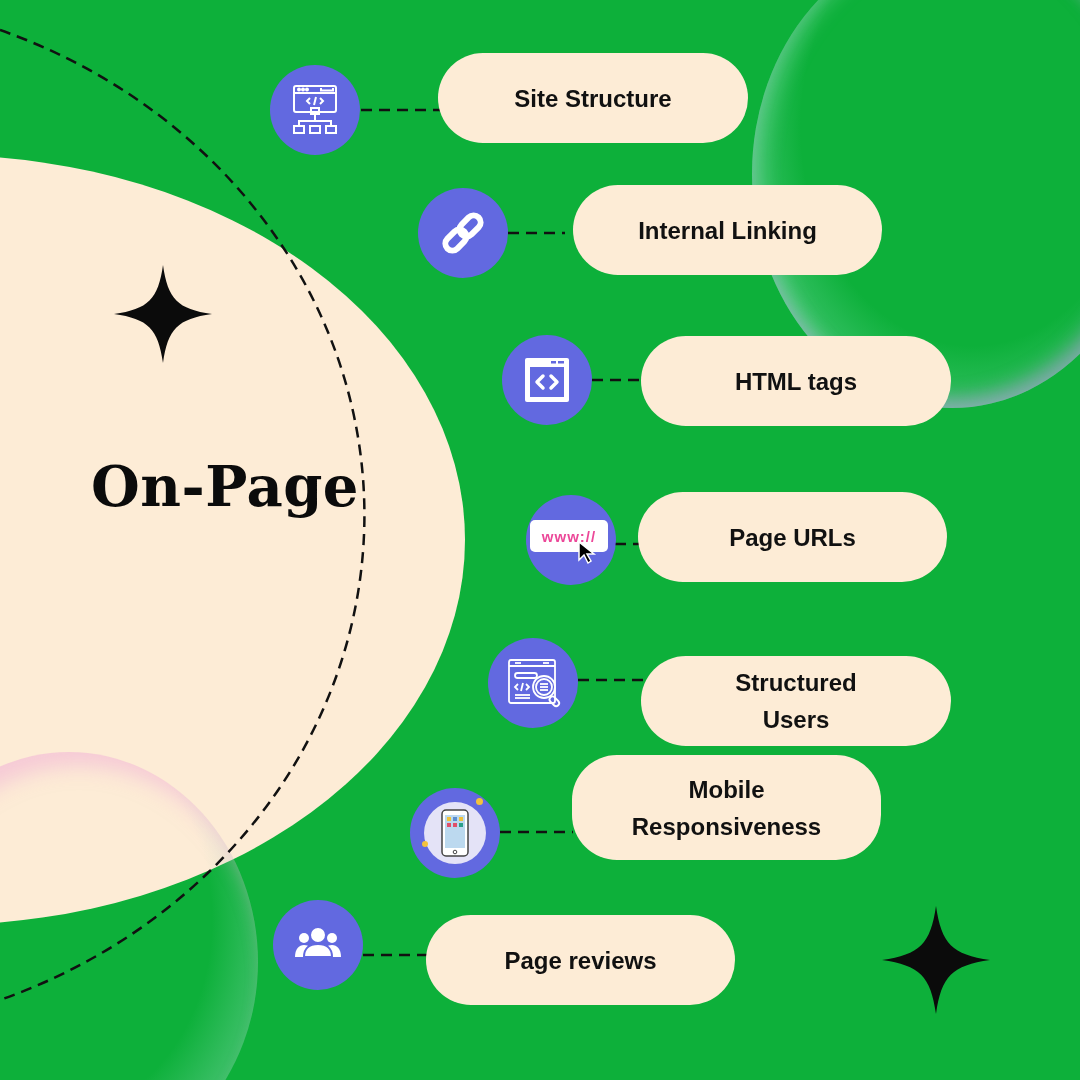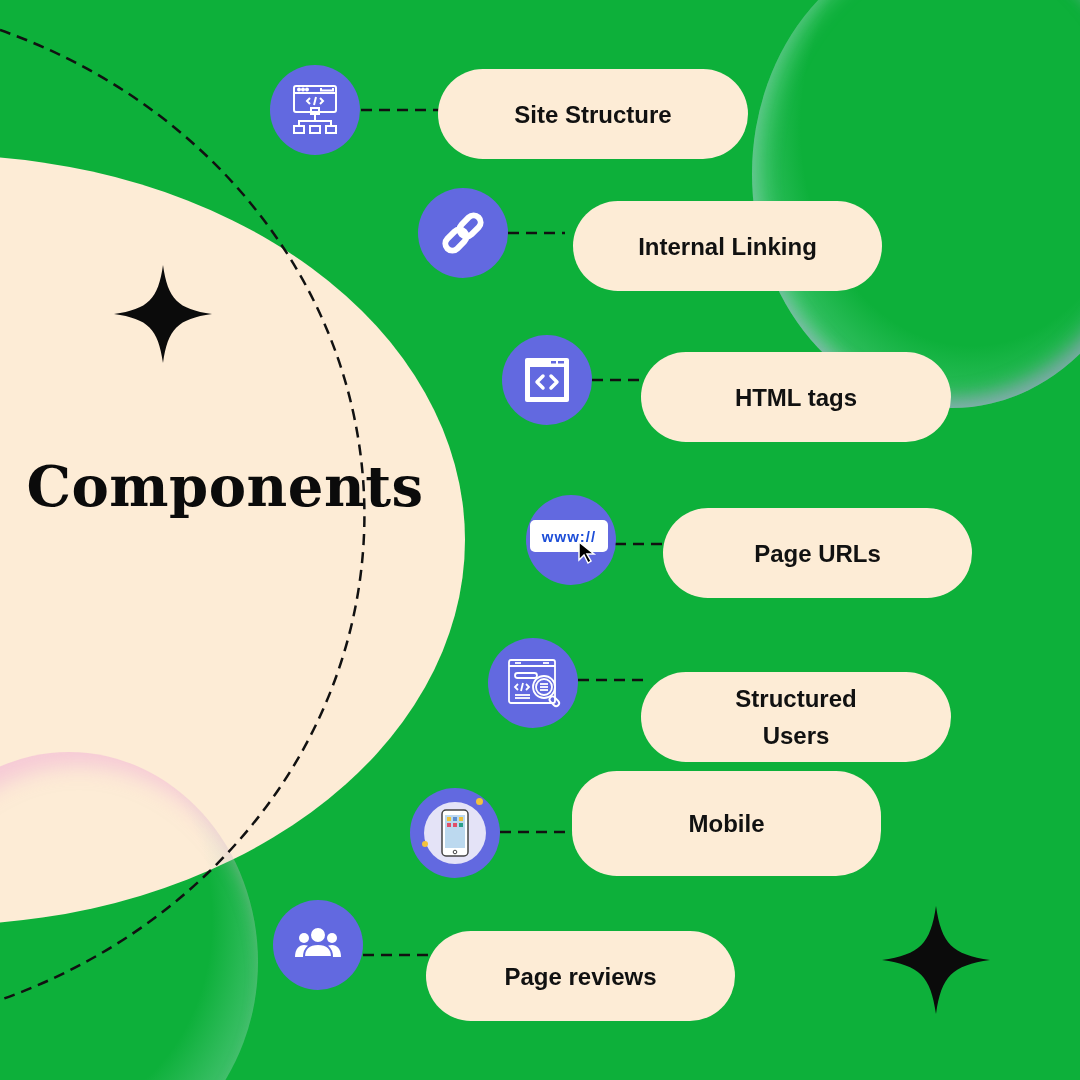--- a/index.html
+++ b/index.html
@@ -11,21 +11,21 @@
   }
   .bubble-bl { left:-120px; top:752px; width:378px; height:420px;
     background: radial-gradient(ellipse at 45% 40%, rgba(255,255,255,0) 55%, rgba(150,220,190,0.5) 82%, rgba(240,160,210,0.75) 100%);
     box-shadow: inset 10px 14px 20px rgba(240,170,215,0.5);
   }
   .cream-circle { position:absolute; left:-585px; top:155px; width:1050px; height:770px; border-radius:50%; background:#fdecd6; }
   .title { position:absolute; left:0; top:448px; width:450px; text-align:center; font-family:"DejaVu Serif", serif; font-weight:bold; font-size:56px; line-height:77px; color:#0b0b0b; letter-spacing:0.5px; }
   .title span { display:block; }
   svg.lines { position:absolute; left:0; top:0; }
   .icon { position:absolute; width:90px; height:90px; border-radius:50%; background:#6269e0; display:flex; align-items:center; justify-content:center; }
-  .pill { position:absolute; height:90px; border-radius:45px; background:#fdecd6; display:flex; flex-direction:column; align-items:center; justify-content:center; font-weight:bold; font-size:24px; color:#111; text-align:right; line-height:37px;margin-top:16px; }
+  .pill { position:absolute; height:90px; border-radius:45px; background:#fdecd6; display:flex; flex-direction:column; align-items:center; justify-content:center; font-weight:bold; font-size:24px; color:#111; text-align:right; line-height:37px; }
   .sparkle { position:absolute; }
 </style>
 </head>
 <body>
 
 <div class="bubble bubble-tr"></div>
 <div class="cream-circle"></div>
 <div class="bubble bubble-bl"></div>
 
 <svg class="lines" width="1080" height="1080">
@@ -42,21 +42,21 @@
 </svg>
 
 <svg class="sparkle" style="left:114px;top:265px" width="98" height="98" viewBox="0 0 100 100">
   <path d="M50 0 C55 35 65 45 100 50 C65 55 55 65 50 100 C45 65 35 55 0 50 C35 45 45 35 50 0 Z" fill="#0b0b0b"></path>
 </svg>
 <svg class="sparkle" style="left:882px;top:906px" width="108" height="108" viewBox="0 0 100 100">
   <path d="M50 0 C55 35 65 45 100 50 C65 55 55 65 50 100 C45 65 35 55 0 50 C35 45 45 35 50 0 Z" fill="#0b0b0b"></path>
 </svg>
 
 <div class="title">
-  <span>Components</span>
+  <span>On-Page</span>
 </div>
 
 <div class="icon" style="left:270px;top:65px">
   <svg width="54" height="54" viewBox="0 0 54 54" fill="none" stroke="#fff" stroke-width="2">
     <rect x="6" y="3" width="42" height="26" rx="2"></rect>
       <line x1="6" y1="10" x2="48" y2="10"></line>
     <circle cx="11" cy="6.5" r="1" fill="#fff"></circle>
       <circle cx="15" cy="6.5" r="1" fill="#fff"></circle>
       <circle cx="19" cy="6.5" r="1" fill="#fff"></circle>
     <polyline points="33,5 33,7.5 45,7.5 45,5"></polyline>
@@ -93,27 +93,27 @@
       <rect x="37" y="7" width="6" height="2.5" fill="#6269e0"></rect>
     <path d="M22 22 L16 28 L22 34 M30 22 L36 28 L30 34" stroke="#fff" stroke-width="3.5" fill="none" stroke-linecap="round" stroke-linejoin="round"></path>
   </svg>
 </div>
 <div class="pill" style="left:641px;top:336px;width:310px">
   <span>HTML tags</span>
 </div>
 
 <div class="icon" style="left:526px;top:495px">
   <div style="position:relative;width:84px;height:60px">
-    <div style="position:absolute;left:1px;top:10px;width:78px;height:32px;background:#fff;border-radius:5px;color:#1d4ed8;font-weight:bold;font-size:15px;display:flex;align-items:center;justify-content:center;letter-spacing:1px">www://</div>
+    <div style="position:absolute;left:1px;top:10px;width:78px;height:32px;background:#fff;border-radius:5px;color:#ec4899;font-weight:bold;font-size:15px;display:flex;align-items:center;justify-content:center;letter-spacing:1px">www://</div>
     <svg style="position:absolute;left:48px;top:30px" width="22" height="26" viewBox="0 0 22 26">
       <path d="M2 2 L2 20 L7 15 L11 23 L14 21 L10 14 L17 14 Z" fill="#000" stroke="#fff" stroke-width="1.5"></path>
     </svg>
   </div>
 </div>
-<div class="pill" style="left:663px;top:492px;width:309px">
+<div class="pill" style="left:638px;top:492px;width:309px">
   <span>Page URLs</span>
 </div>
 
 <div class="icon" style="left:488px;top:638px">
   <svg width="64" height="64" viewBox="0 0 64 64" fill="none" stroke="#fff" stroke-width="1.8">
     <rect x="8" y="9" width="46" height="43" rx="2"></rect>
       <line x1="8" y1="15" x2="54" y2="15"></line>
     <line x1="14" y1="12" x2="20" y2="12"></line>
       <line x1="42" y1="12" x2="48" y2="12"></line>
     <rect x="14" y="22" width="22" height="5" rx="2.5"></rect>
@@ -145,20 +145,21 @@
         <rect x="13" y="15" width="4" height="4" fill="#e0506a"></rect>
         <rect x="19" y="15" width="4" height="4" fill="#2aa08a"></rect>
       <circle cx="15" cy="44" r="1.8" fill="none" stroke="#444" stroke-width="1"></circle>
     </svg>
   </div>
   <span style="position:absolute;left:66px;top:10px;width:7px;height:7px;border-radius:50%;background:#f3c23c"></span>
   <span style="position:absolute;left:12px;top:53px;width:6px;height:6px;border-radius:50%;background:#f3c23c"></span>
 </div>
 <div class="pill" style="left:572px;top:755px;width:309px;height:105px">
   <span>Mobile</span>
+  <span>Responsiveness</span>
 </div>
 
 <div class="icon" style="left:273px;top:900px">
   <svg width="48" height="40" viewBox="0 0 48 40" fill="#fff">
     <circle cx="10" cy="13" r="5"></circle>
       <circle cx="38" cy="13" r="5"></circle>
     <path d="M1 32 C1 24 5 20 10 20 C13 20 14 21 14 21 L12 32 Z"></path>
     <path d="M47 32 C47 24 43 20 38 20 C35 20 34 21 34 21 L36 32 Z"></path>
     <circle cx="24" cy="10" r="8" stroke="#6269e0" stroke-width="2"></circle>
     <path d="M10 32 C10 23 16 19 24 19 C32 19 38 23 38 32 Z" stroke="#6269e0" stroke-width="2"></path>

